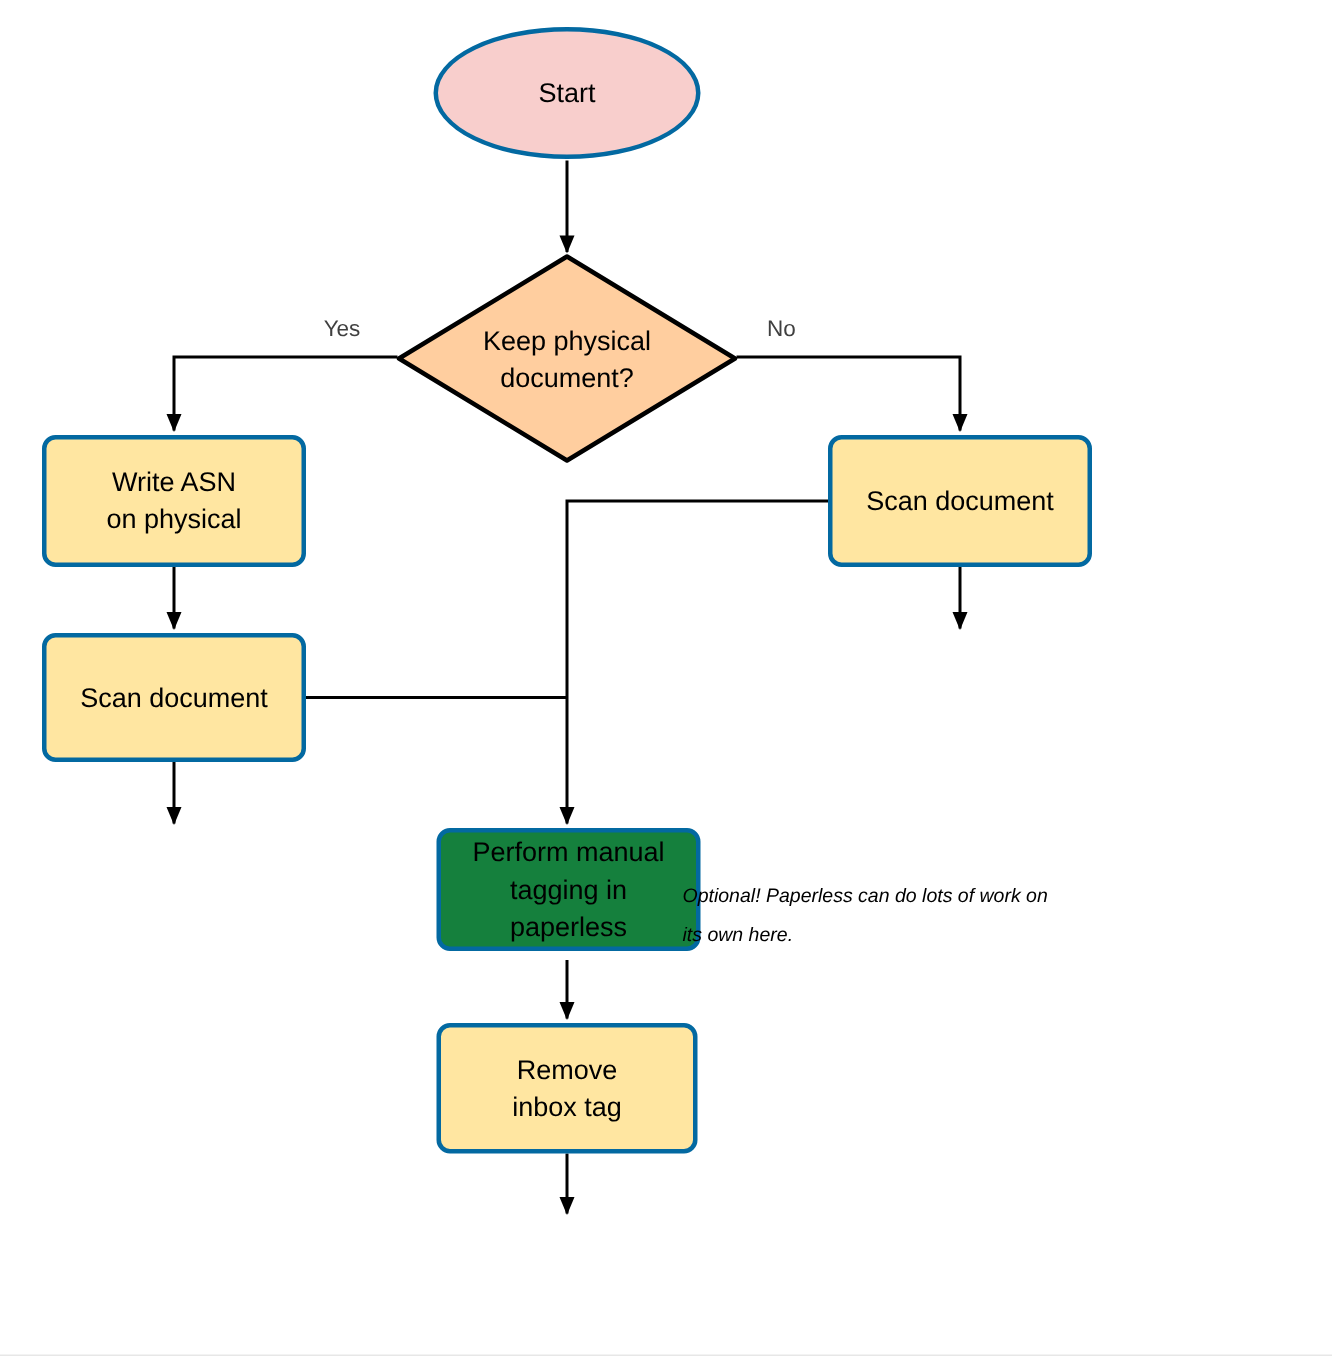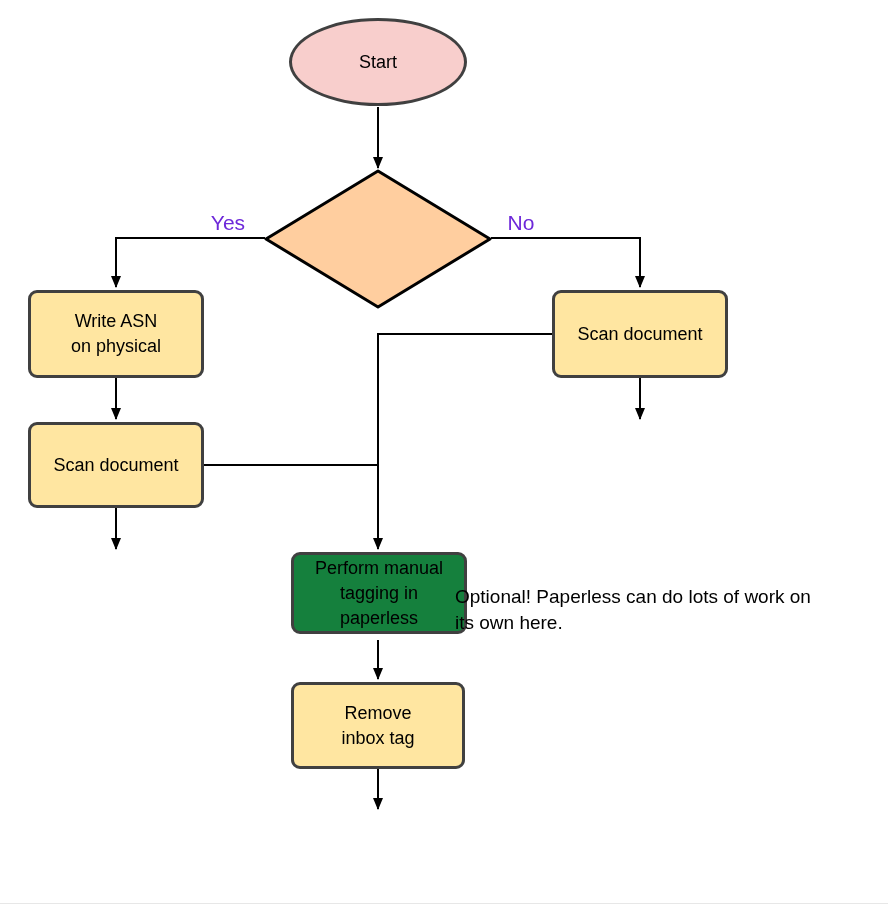--- a/index.html
+++ b/index.html
@@ -22,21 +22,21 @@
     z-index: 1;
   }
   .node {
     position: absolute;
     box-sizing: border-box;
     display: flex;
     align-items: center;
     justify-content: center;
     text-align: center;
     z-index: 2;
-    border: 3px solid #404040;
+    border: 3px solid #0369a1;
   }
   .process {
     border-radius: 9px;
   }
   .terminator {
     border-radius: 50% / 50%;
   }
   .node-label {
     white-space: pre-line;
     font-size: 18px;
@@ -48,28 +48,29 @@
     z-index: 2;
     text-align: center;
     white-space: pre-line;
     font-size: 18px;
     line-height: 25px;
     color: #000000;
   }
   .edge-label {
     position: absolute;
     z-index: 2;
-    font-size: 21px;
-    color: #6d28d9;
+    font-size: 15px;
+    color: #404040;
     text-align: center;
   }
   .note {
     position: absolute;
     z-index: 2;
-    font-size: 19px;
+    font-style: italic;
+    font-size: 13px;
     line-height: 26px;
     color: #000000;
     white-space: pre-line;
   }
   .bottom-hairline {
     position: absolute;
     left: 0;
     top: 903px;
     width: 888px;
     height: 1px;
@@ -100,20 +101,22 @@
     <path d="M552,334 L378,334 L378,549" fill="none" stroke="#000000" stroke-width="2" marker-end="url(#arrow)"></path>
     <path d="M204,465 L378,465" fill="none" stroke="#000000" stroke-width="2"></path>
     <path d="M378,640 L378,679" fill="none" stroke="#000000" stroke-width="2" marker-end="url(#arrow)"></path>
     <path d="M378,769 L378,809" fill="none" stroke="#000000" stroke-width="2" marker-end="url(#arrow)"></path>
   </svg>
 
   <div class="node terminator" style="left: 289px; top: 18px; width: 178px; height: 88px; background-color: rgb(248, 206, 204);">
     <span class="node-label">Start</span>
   </div>
 
+  <div class="diamond-label" style="left:278px;top:215px;width:200px">Keep physical
+document?</div>
 
   <div class="edge-label" style="left:210px;top:211px;width:36px">Yes</div>
   <div class="edge-label" style="left:506px;top:211px;width:30px">No</div>
 
   <div class="node process" style="left: 28px; top: 290px; width: 176px; height: 88px; background-color: rgb(255, 230, 161);">
     <span class="node-label">Write ASN
 on physical</span>
   </div>
 
   <div class="node process" style="left: 28px; top: 422px; width: 176px; height: 86px; background-color: rgb(255, 230, 161);">

